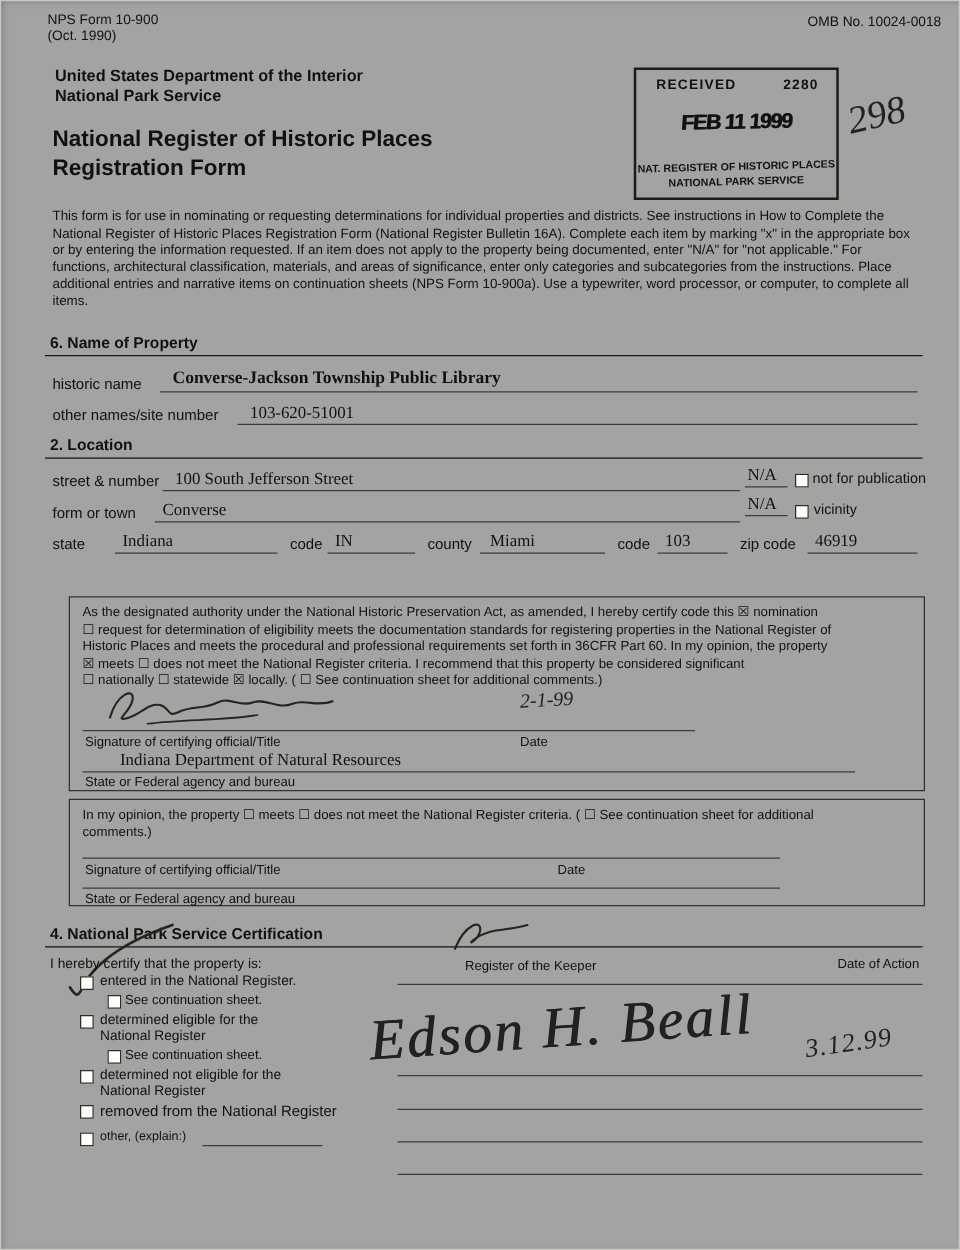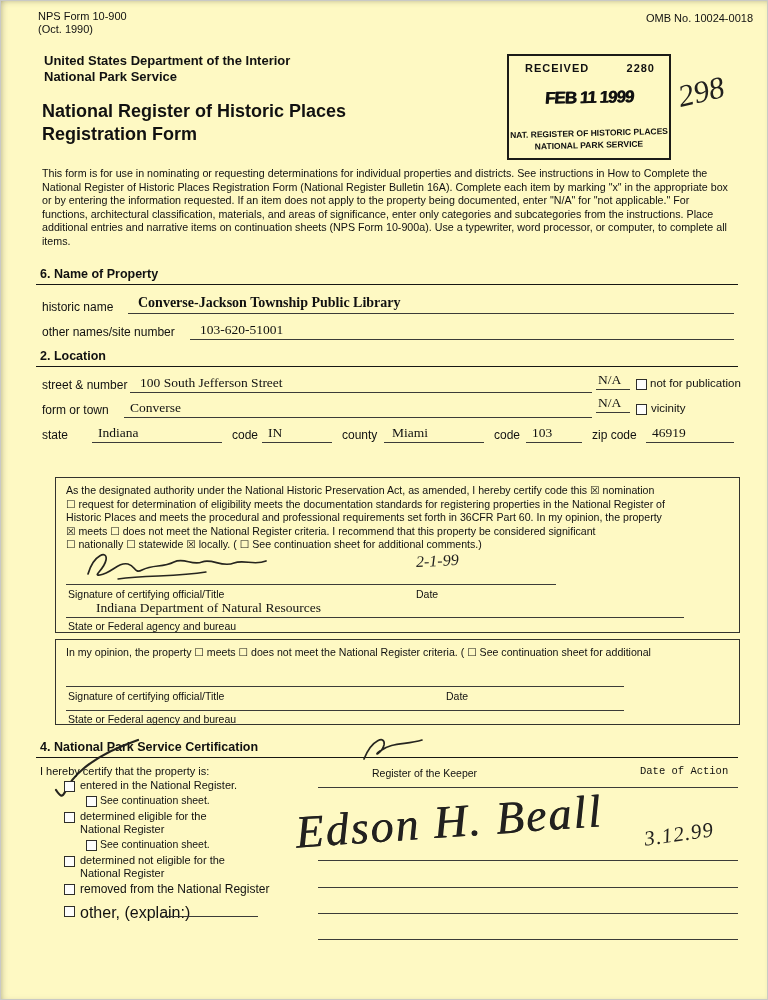--- a/index.html
+++ b/index.html
@@ -1,17 +1,17 @@
 <!DOCTYPE html>
 <html><head>
 <meta charset="utf-8">
 <style>
   html,body{margin:0;padding:0;background:#e9e9e7;}
   #page{
-    position:relative;width:768px;height:1000px;margin:0 auto;background:#fef9c3;
+    position:relative;width:768px;height:1000px;margin:0 auto;background:#a3a3a3;
     font-family:"Liberation Sans","DejaVu Sans",sans-serif;color:#111;overflow:hidden;
     box-shadow:inset 0 0 0 1px #c9c9c5, inset 4px 0 8px -4px rgba(0,0,0,.35), inset 0 4px 8px -5px rgba(0,0,0,.3);
   }
   .abs{position:absolute;}
   .sm{font-size:11px;line-height:13px;}
   .xs{font-size:10.5px;line-height:12px;}
   .b{font-weight:bold;}
   .val{font-family:"Liberation Serif","DejaVu Serif",serif;font-size:13.5px;}
   .line{height:0;border-bottom:1px solid #3c3c38;}
   .cbx{display:inline-block;width:9px;height:9px;border:1px solid #2e2e2a;background:#fdfdfb;vertical-align:-1px;}
@@ -119,20 +119,21 @@
     <div class="abs xs" style="left:12px;top:110px;">Signature of certifying official/Title</div>
     <div class="abs xs" style="left:360px;top:110px;">Date</div>
     <div class="abs val" style="left:40px;top:122px;">Indiana Department of Natural Resources</div>
     <div class="abs line" style="left:10px;top:139px;width:618px;"></div>
     <div class="abs xs" style="left:12px;top:142px;">State or Federal agency and bureau</div>
   </div>
 
   <div class="abs" style="left:55px;top:639px;width:685px;height:86px;border:1.5px solid #33332e;box-sizing:border-box;">
     <div class="abs cert" style="left:10px;top:6px;width:662px;">
       <div>In my opinion, the property  ☐  meets  ☐  does not meet the National Register criteria.  ( ☐  See continuation sheet for additional</div>
+      <div>comments.)</div>
     </div>
     <div class="abs line" style="left:10px;top:46px;width:558px;"></div>
     <div class="abs xs" style="left:12px;top:50px;">Signature of certifying official/Title</div>
     <div class="abs xs" style="left:390px;top:50px;">Date</div>
     <div class="abs line" style="left:10px;top:70px;width:558px;"></div>
     <div class="abs xs" style="left:12px;top:73px;">State or Federal agency and bureau</div>
   </div>
 
   <div class="sec-h" style="top:738px;">4. National Park Service Certification</div>
 
@@ -154,28 +155,28 @@
   <span class="abs cbx" style="left:86px;top:840px;"></span>
   <div class="abs" style="left:100px;top:838px;font-size:10.5px;">See continuation sheet.</div>
 
   <span class="abs cbx" style="left:64px;top:856px;"></span>
   <div class="abs" style="left:80px;top:854px;font-size:11px;width:180px;line-height:13px;">determined not eligible for the National Register</div>
 
   <span class="abs cbx" style="left:64px;top:884px;"></span>
   <div class="abs" style="left:80px;top:882px;font-size:12px;width:230px;">removed from the National Register</div>
 
   <span class="abs cbx" style="left:64px;top:906px;"></span>
-  <div class="abs" style="left:80px;top:904px;font-size:16px;">other, (explain:)</div>
+  <div class="abs" style="left:80px;top:904px;font-size:10px;">other, (explain:)</div>
   <div class="abs line" style="left:162px;top:916px;width:96px;"></div>
 
   <svg class="abs ink" style="left:358px;top:733px;" width="70" height="32" viewBox="0 0 70 32">
     <path d="M6 26 C 14 6, 28 2, 26 12 C 24 20, 14 24, 22 18 C 34 9, 48 12, 64 7" stroke-width="1.7"></path>
   </svg>
   <div class="abs xs" style="left:372px;top:767px;">Register of the Keeper</div>
-  <div class="abs xs" style="left:640px;top:765px;font-family:Liberation Mono, monospace;">Date of Action</div>
+  <div class="abs xs" style="left:670px;top:765px;">Date of Action</div>
 
   <div class="abs line" style="left:318px;top:787px;width:420px;"></div>
 
   <div class="abs script" style="left:295px;top:795px;font-size:46px;letter-spacing:2px;transform:rotate(-4deg);text-shadow:0.6px 0 #22211f;">Edson H. Beall</div>
 
   <div class="abs script" style="left:644px;top:822px;font-size:21px;transform:rotate(-8deg);letter-spacing:1px;">3.12.99</div>
 
   <div class="abs line" style="left:318px;top:860px;width:420px;"></div>
   <div class="abs line" style="left:318px;top:887px;width:420px;"></div>
   <div class="abs line" style="left:318px;top:913px;width:420px;"></div>

